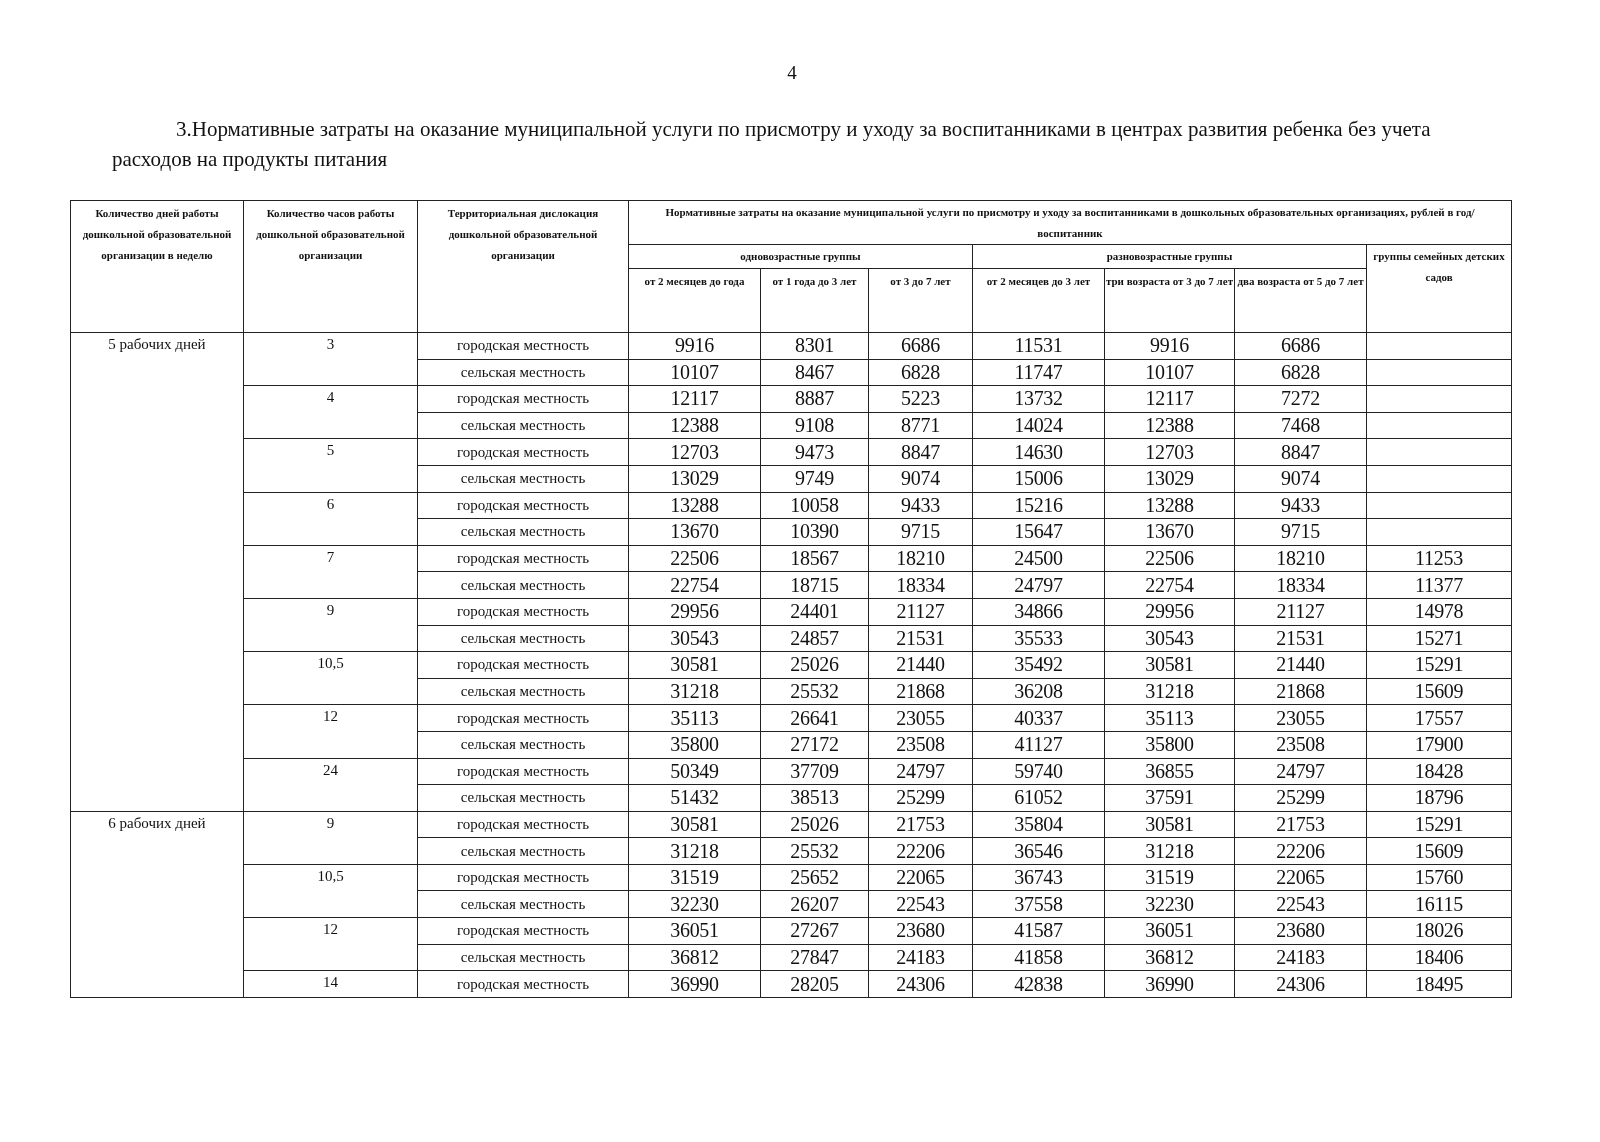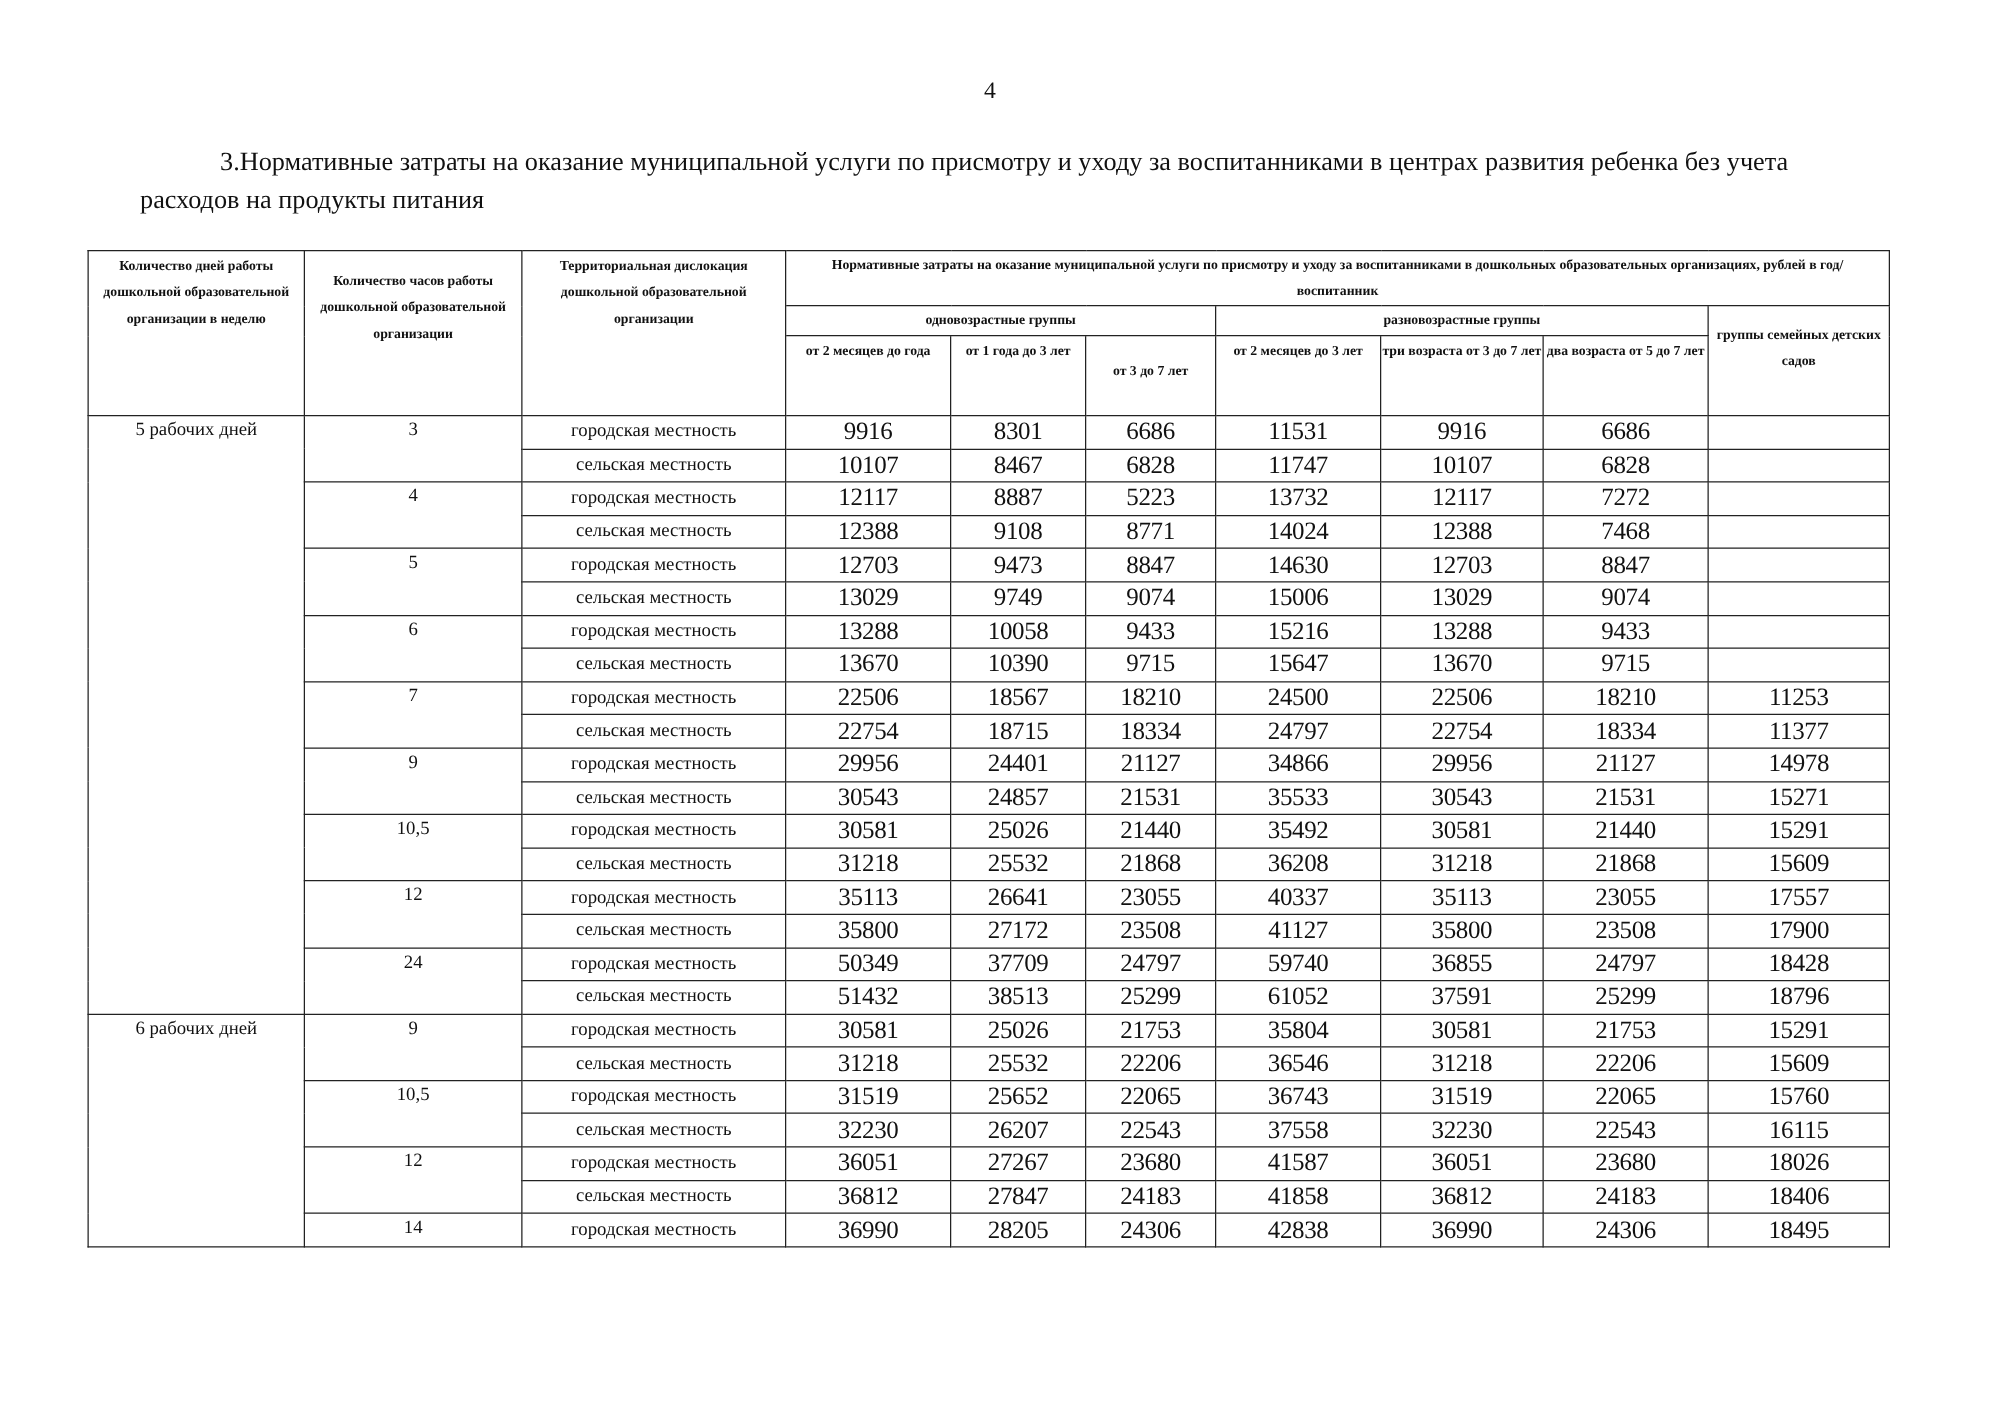--- a/index.html
+++ b/index.html
@@ -32,33 +32,33 @@
       <col style="width:108px">
       <col style="width:104px">
     <col style="width:132px">
       <col style="width:130px">
       <col style="width:132px">
       <col style="width:145px">
   </colgroup>
   <thead>
     <tr style="height:44px">
       <th rowspan="3" style="padding-top:2px">Количество дней работы дошкольной образовательной организации в неделю</th>
-      <th rowspan="3" style="padding-top:14px">Количество часов работы дошкольной образовательной организации</th>
+      <th rowspan="3" style="padding-top:2px">Количество часов работы дошкольной образовательной организации</th>
       <th rowspan="3" style="padding-top:2px">Территориальная дислокация дошкольной образовательной организации</th>
       <th colspan="7" style="padding:1px 4px 0">Нормативные затраты на оказание муниципальной услуги по присмотру и уходу за воспитанниками в дошкольных образовательных организациях, рублей в год/воспитанник</th>
     </tr>
     <tr style="height:24px">
       <th colspan="3" class="sub">одновозрастные группы</th>
       <th colspan="3" class="sub">разновозрастные группы</th>
-      <th rowspan="2" style="padding-top:13px">группы семейных детских садов</th>
+      <th rowspan="2" style="padding-top:1px">группы семейных детских садов</th>
     </tr>
     <tr style="height:64px">
       <th style="padding-top:2px">от 2 месяцев до года</th>
       <th style="padding-top:2px">от 1 года до 3 лет</th>
-      <th style="padding-top:18px">от 3 до 7 лет</th>
+      <th style="padding-top:2px">от 3 до 7 лет</th>
       <th style="padding-top:2px">от 2 месяцев до 3 лет</th>
       <th style="padding-top:2px">три возраста от 3 до 7 лет</th>
       <th style="padding-top:2px">два возраста от 5 до 7 лет</th>
     </tr>
   </thead>
   <tbody id="tbody">
       <tr>
         <td class="lbl" rowspan="18">5 рабочих дней</td>
         <td class="lbl" rowspan="2">3</td>
         <td class="loc">городская местность</td>

